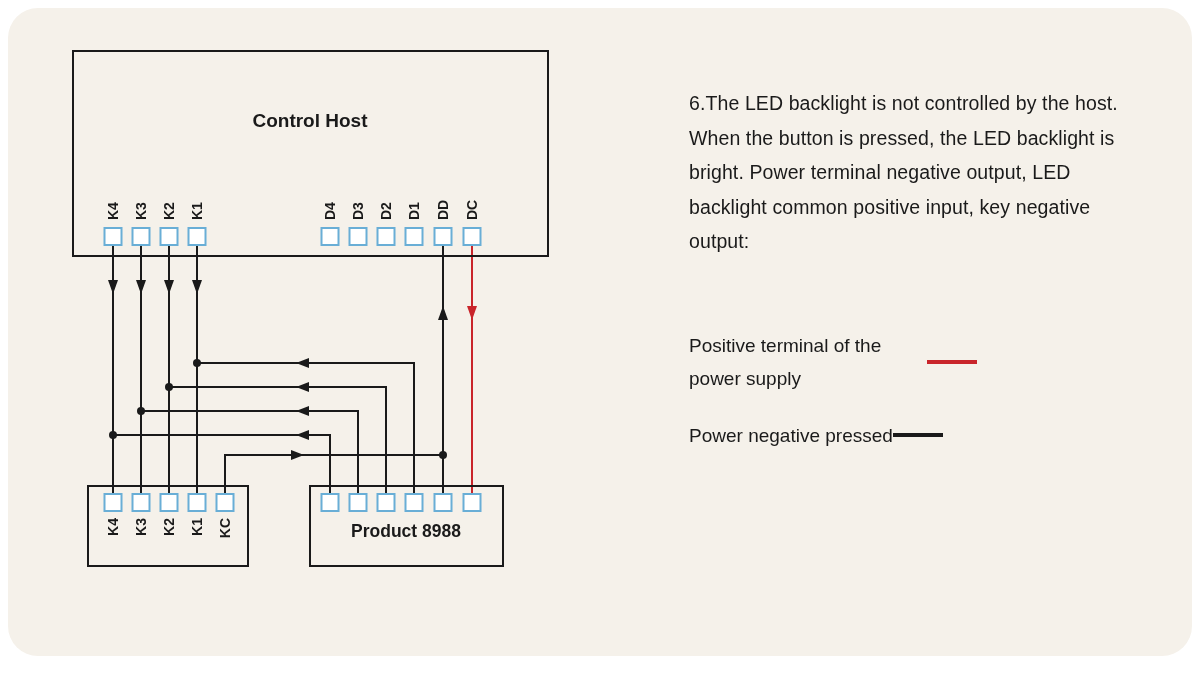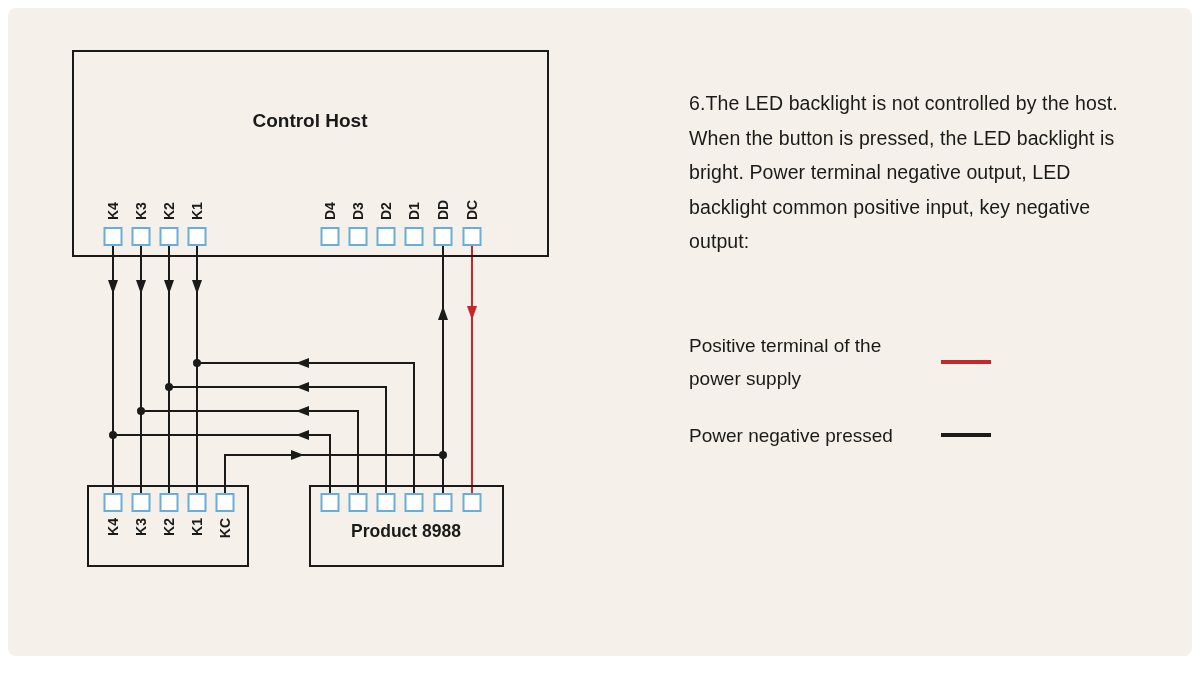--- a/index.html
+++ b/index.html
@@ -11,41 +11,41 @@
     --terminal-fill:#ffffff;
   }
   *{box-sizing:border-box;}
   html,body{margin:0;padding:0;background:#ffffff;}
   .frame{
     position:relative;width:1200px;height:679px;background:#ffffff;
     font-family:"Liberation Sans","DejaVu Sans",sans-serif;overflow:hidden;
   }
   .canvas{
     position:absolute;left:8px;top:8px;width:1184px;height:648px;
-    background:var(--background);border-radius:8px;
+    background:var(--background);border-radius:30px;
   }
   .diagram{position:absolute;left:0;top:0;}
   .box{fill:none;stroke:var(--ink);stroke-width:2;}
   .wire{fill:none;stroke:var(--wire);stroke-width:2;}
   .wire-red{stroke:var(--positive);}
   .dot{fill:var(--wire);}
   .arrow{fill:var(--wire);stroke:none;}
   .arrow-red{fill:var(--positive);}
   .terminal{fill:var(--terminal-fill);stroke:var(--terminal-border);stroke-width:2;}
   .box-title{font:bold 19px "Liberation Sans","DejaVu Sans",sans-serif;fill:var(--ink);text-anchor:middle;}
   .product-title{font-size:17.5px;}
   .pin-label{font:600 14px "Liberation Sans","DejaVu Sans",sans-serif;fill:var(--ink);}
   .info{position:absolute;left:681px;top:78px;width:452px;}
   .note{
     margin:0;font-size:19.5px;line-height:34.5px;color:var(--ink);
     font-weight:500;letter-spacing:0.1px;
   }
   .legend{margin-top:70px;}
   .legend-item{
-    display:flex;align-items:center;justify-content:space-between;
+    display:flex;align-items:center;
     width:302px;
   }
   .legend-item + .legend-item{margin-top:24px;}
   .legend-label{
     font-size:19px;line-height:33px;color:var(--ink);max-width:238px;
   }
   .swatch{width:50px;height:4px;flex:none;}
   .swatch-positive{background:var(--positive);}
   .swatch-negative{background:var(--wire);}
 </style>

